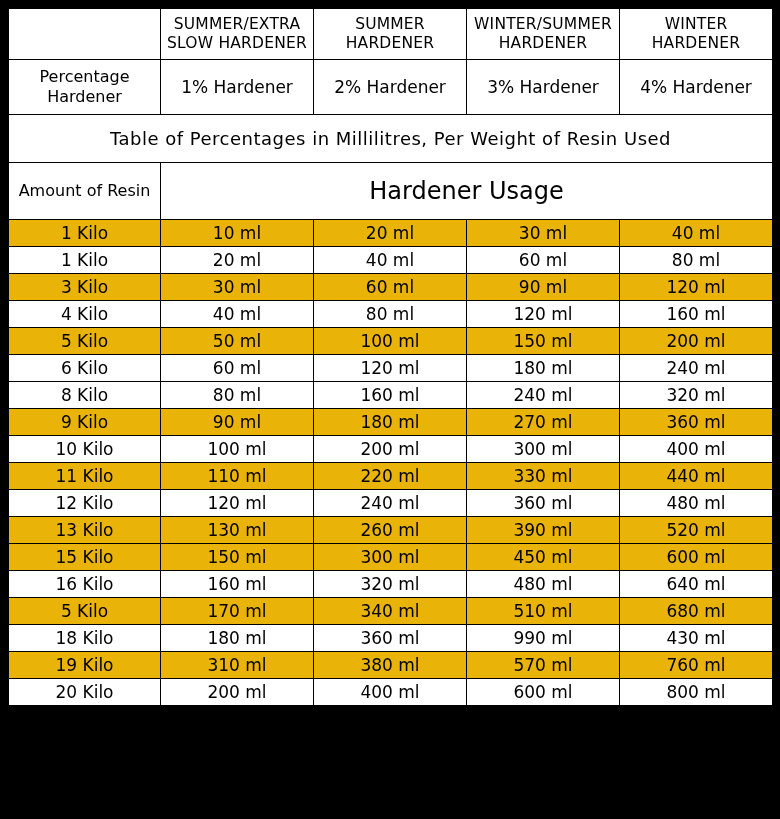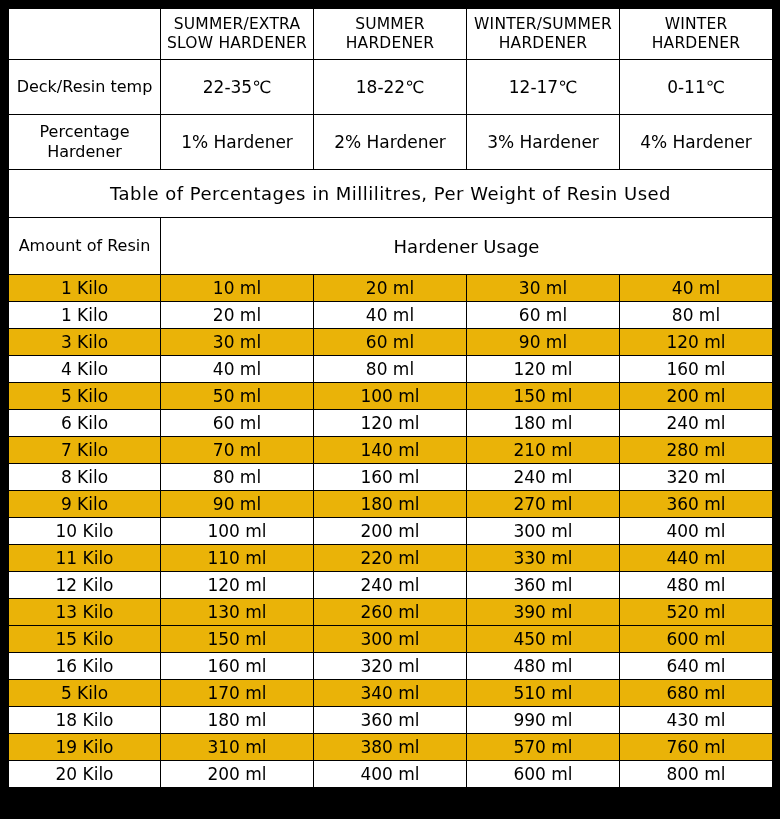--- a/index.html
+++ b/index.html
@@ -67,21 +67,21 @@
     font-size: 18px;
     letter-spacing: 0.5px;
   }
   .sub-label {
     height: 56px;
     font-size: 16px;
     line-height: 20px;
   }
   .sub-usage {
     height: 56px;
-    font-size: 18px;
+    font-size: 24px;
   }
   .data-cell {
     height: 26px;
     font-size: 17px;
   }
   tr.shaded td {
     background: #eab308;
   }
   tr.plain td {
     background: #ffffff;
@@ -101,27 +101,20 @@
     </colgroup>
     <tbody>
       <tr>
         <td class="head-blank"></td>
         <td class="head-cell">SUMMER/EXTRA SLOW HARDENER</td>
         <td class="head-cell">SUMMER HARDENER</td>
         <td class="head-cell">WINTER/SUMMER HARDENER</td>
         <td class="head-cell">WINTER HARDENER</td>
       </tr>
 
-      <tr>
-        <td class="row-label">Deck/Resin temp</td>
-        <td class="row-value">22-35℃</td>
-        <td class="row-value">18-22℃</td>
-        <td class="row-value">12-17℃</td>
-        <td class="row-value">0-11℃</td>
-      </tr>
 
       <tr>
         <td class="row-label">Percentage Hardener</td>
         <td class="row-value">1% Hardener</td>
         <td class="row-value">2% Hardener</td>
         <td class="row-value">3% Hardener</td>
         <td class="row-value">4% Hardener</td>
       </tr>
 
       <tr>
@@ -168,27 +161,20 @@
         <td class="data-cell">150 ml</td>
         <td class="data-cell">200 ml</td>
       </tr>
       <tr class="plain">
         <td class="data-cell">6 Kilo</td>
         <td class="data-cell">60 ml</td>
         <td class="data-cell">120 ml</td>
         <td class="data-cell">180 ml</td>
         <td class="data-cell">240 ml</td>
       </tr>
-      <tr class="shaded">
-        <td class="data-cell">7 Kilo</td>
-        <td class="data-cell">70 ml</td>
-        <td class="data-cell">140 ml</td>
-        <td class="data-cell">210 ml</td>
-        <td class="data-cell">280 ml</td>
-      </tr>
       <tr class="plain">
         <td class="data-cell">8 Kilo</td>
         <td class="data-cell">80 ml</td>
         <td class="data-cell">160 ml</td>
         <td class="data-cell">240 ml</td>
         <td class="data-cell">320 ml</td>
       </tr>
       <tr class="shaded">
         <td class="data-cell">9 Kilo</td>
         <td class="data-cell">90 ml</td>

